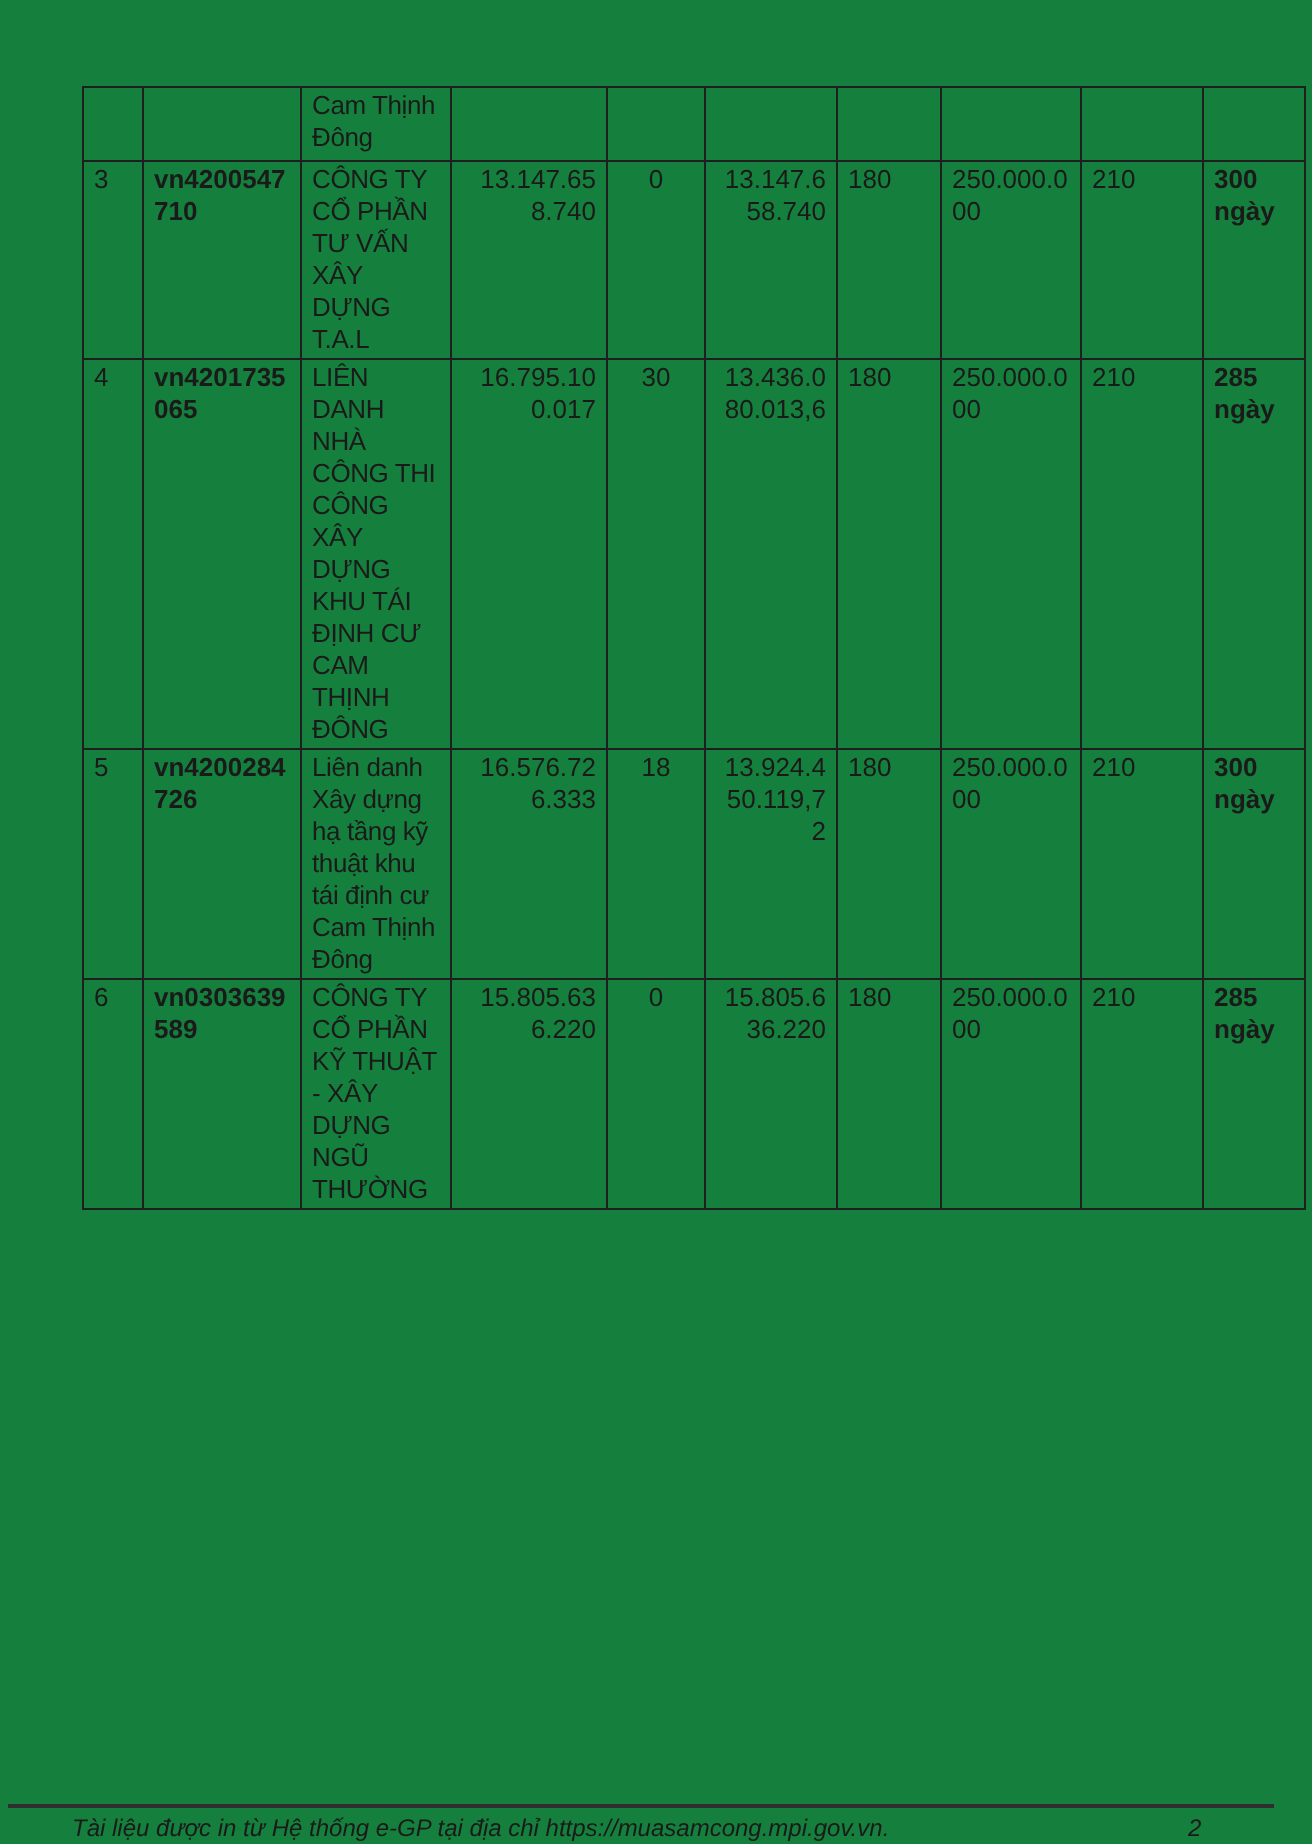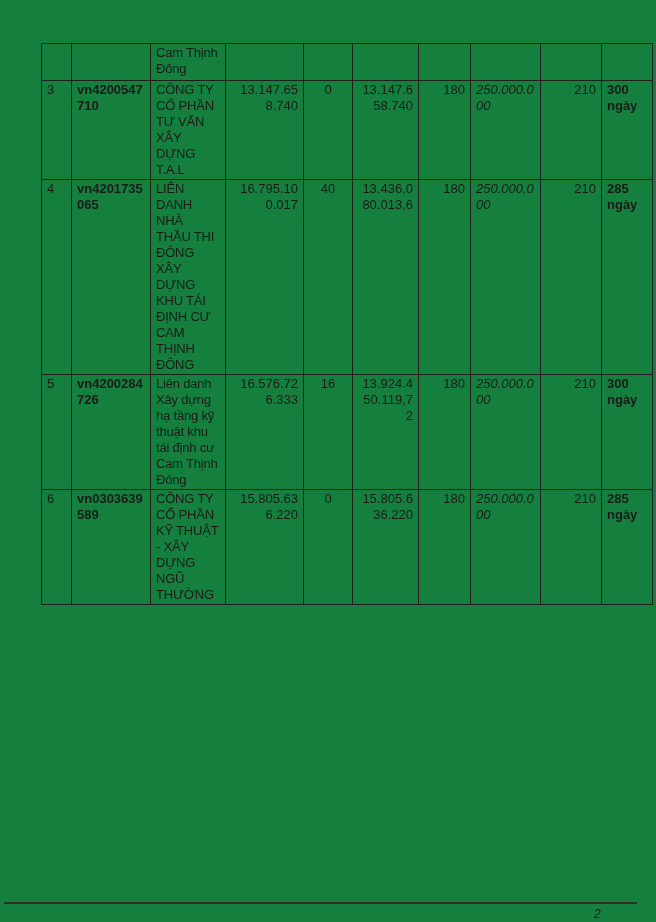--- a/index.html
+++ b/index.html
@@ -44,22 +44,22 @@
   col.c8  { width: 70px; }
   col.c9  { width: 61px; }
   col.c10 { width: 51px; }
 
   td.cell-no   { padding-left: 4px; }
   td.cell-code { padding: 1px 8px; word-break: break-all; font-weight: bold; }
   td.cell-name { font-size: 12.5px; letter-spacing: -0.2px; padding: 1px 3px 1px 6px; }
   td.cell-amt1 { text-align: right; word-break: break-all; padding: 1px 5px 1px 4px; }
   td.cell-pct  { text-align: center; padding: 1px 2px; }
   td.cell-amt2 { text-align: right; word-break: break-all; padding: 1px 4px 1px 7px; }
-  td.cell-num  { padding-left: 5px; text-align: right; }
-  td.cell-amt3 { word-break: break-all; padding: 1px 11px 1px 5px; font-style: italic; }
+  td.cell-num  { padding-left: 5px; }
+  td.cell-amt3 { word-break: break-all; padding: 1px 11px 1px 5px; }
   td.cell-dur  { padding-left: 5px; font-weight: bold; }
 
   tr.row-carry { height: 37px; }
   tr.row-3 { height: 82px; }
   tr.row-4 { height: 165px; }
   tr.row-5 { height: 111px; }
   tr.row-6 { height: 114px; }
 
   .footer-rule {
     position: absolute;
@@ -128,36 +128,36 @@
         <td class="cell-amt2">13.147.658.740</td>
         <td class="cell-num">180</td>
         <td class="cell-amt3">250.000.000</td>
         <td class="cell-num">210</td>
         <td class="cell-dur">300 ngày</td>
       </tr>
 
       <tr class="row-4">
         <td class="cell-no">4</td>
         <td class="cell-code">vn4201735065</td>
-        <td class="cell-name">LIÊN DANH NHÀ THẦU THI ĐÔNG XÂY DỰNG KHU TÁI ĐỊNH CƯ CAM THỊNH ĐÔNG</td>
+        <td class="cell-name">LIÊN DANH NHÀ CÔNG THI CÔNG XÂY DỰNG KHU TÁI ĐỊNH CƯ CAM THỊNH ĐÔNG</td>
         <td class="cell-amt1">16.795.100.017</td>
-        <td class="cell-pct">40</td>
+        <td class="cell-pct">30</td>
         <td class="cell-amt2">13.436.080.013,6</td>
         <td class="cell-num">180</td>
         <td class="cell-amt3">250.000.000</td>
         <td class="cell-num">210</td>
         <td class="cell-dur">285 ngày</td>
       </tr>
 
       <tr class="row-5">
         <td class="cell-no">5</td>
         <td class="cell-code">vn4200284726</td>
         <td class="cell-name">Liên danh Xây dựng hạ tầng kỹ thuật khu tái định cư Cam Thịnh Đông</td>
         <td class="cell-amt1">16.576.726.333</td>
-        <td class="cell-pct">16</td>
+        <td class="cell-pct">18</td>
         <td class="cell-amt2">13.924.450.119,72</td>
         <td class="cell-num">180</td>
         <td class="cell-amt3">250.000.000</td>
         <td class="cell-num">210</td>
         <td class="cell-dur">300 ngày</td>
       </tr>
 
       <tr class="row-6">
         <td class="cell-no">6</td>
         <td class="cell-code">vn0303639589</td>
@@ -167,15 +167,16 @@
         <td class="cell-amt2">15.805.636.220</td>
         <td class="cell-num">180</td>
         <td class="cell-amt3">250.000.000</td>
         <td class="cell-num">210</td>
         <td class="cell-dur">285 ngày</td>
       </tr>
     </tbody>
   </table>
 
   <div class="footer-rule"></div>
+  <div class="footer-note">Tài liệu được in từ Hệ thống e-GP tại địa chỉ https://muasamcong.mpi.gov.vn.</div>
   <div class="footer-page">2</div>
 
 </div>
 
 </body></html>

